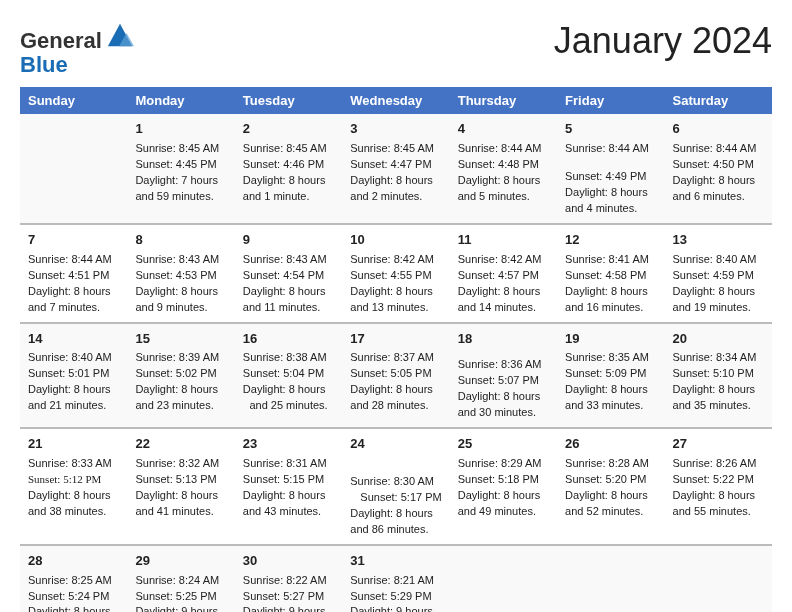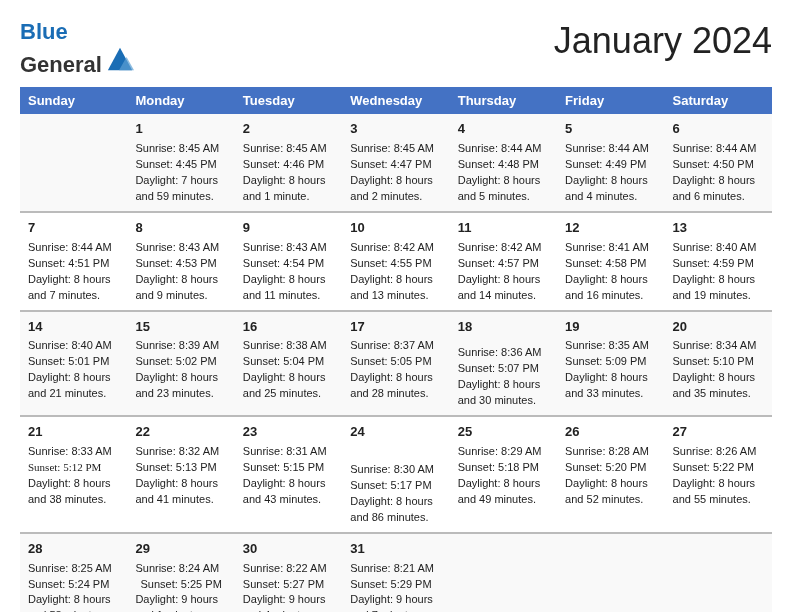--- a/index.html
+++ b/index.html
@@ -86,27 +86,27 @@
       border-top: 2px solid #bbb;
     }
   </style>
 </head>
 <body>
 
 <div class="header">
   <div class="logo">
     <div>
       <div class="logo-text">
-        <span class="logo-blue">Blue</span>
-      </div>
-      <div class="logo-text">
         <span class="logo-general">General</span><svg class="logo-icon" viewBox="0 0 30 30" xmlns="http://www.w3.org/2000/svg">
           <polygon points="2,28 15,4 28,28" fill="#1a6db5"></polygon>
           <polygon points="14,28 22,14 30,28" fill="#5ca0d3" opacity="0.7"></polygon>
         </svg>
+      </div>
+      <div class="logo-text">
+        <span class="logo-blue">Blue</span>
       </div>
     </div>
   </div>
   <div class="title-area">
     <div class="month-title">January 2024</div>
   </div>
 </div>
 
 <table>
   <thead>
@@ -147,21 +147,21 @@
         <td>
           <span class="day-num">4</span>
           <span style="display: block;">Sunrise: 8:44 AM</span>
           <span style="display: block;">Sunset: 4:48 PM</span>
           <span style="display: block;">Daylight: 8 hours</span>
           <span style="display: block;">and 5 minutes.</span>
         </td>
         <td>
           <span class="day-num">5</span>
           <span style="display: block;">Sunrise: 8:44 AM</span>
-          <span style="display: block;">Sunset: 4:49 PM</span>
+          <span style="display: block; margin-top: 12px;">Sunset: 4:49 PM</span>
           <span style="display: block;">Daylight: 8 hours</span>
           <span style="display: block;">and 4 minutes.</span>
         </td>
         <td>
           <span class="day-num">6</span>
           <span style="display: block;">Sunrise: 8:44 AM</span>
           <span style="display: block;">Sunset: 4:50 PM</span>
           <span style="display: block;">Daylight: 8 hours</span>
           <span style="display: block;">and 6 minutes.</span>
         </td>
@@ -230,21 +230,21 @@
           <span style="display: block;">Sunrise: 8:39 AM</span>
           <span style="display: block;">Sunset: 5:02 PM</span>
           <span style="display: block;">Daylight: 8 hours</span>
           <span style="display: block;">and 23 minutes.</span>
         </td>
         <td>
           <span class="day-num">16</span>
           <span style="display: block;">Sunrise: 8:38 AM</span>
           <span style="display: block;">Sunset: 5:04 PM</span>
           <span style="display: block;">Daylight: 8 hours</span>
-          <span style="display: block;">and 25 minutes.</span>
+          <span style="display: block; text-align: center;">and 25 minutes.</span>
         </td>
         <td>
           <span class="day-num">17</span>
           <span style="display: block;">Sunrise: 8:37 AM</span>
           <span style="display: block;">Sunset: 5:05 PM</span>
           <span style="display: block;">Daylight: 8 hours</span>
           <span style="display: block;">and 28 minutes.</span>
         </td>
         <td>
           <span class="day-num">18</span>
@@ -286,21 +286,21 @@
         <td>
           <span class="day-num">23</span>
           <span style="display: block;">Sunrise: 8:31 AM</span>
           <span style="display: block;">Sunset: 5:15 PM</span>
           <span style="display: block;">Daylight: 8 hours</span>
           <span style="display: block;">and 43 minutes.</span>
         </td>
         <td>
           <span class="day-num">24</span>
           <span style="display: block; margin-top: 20px;">Sunrise: 8:30 AM</span>
-          <span style="display: block;">Sunset: 5:17 PM</span>
+          <span style="display: block; text-align: right;">Sunset: 5:17 PM</span>
           <span style="display: block;">Daylight: 8 hours</span>
           <span style="display: block;">and 86 minutes.</span>
         </td>
         <td>
           <span class="day-num">25</span>
           <span style="display: block;">Sunrise: 8:29 AM</span>
           <span style="display: block;">Sunset: 5:18 PM</span>
           <span style="display: block;">Daylight: 8 hours</span>
           <span style="display: block;">and 49 minutes.</span>
         </td>
@@ -323,21 +323,21 @@
         <td>
           <span class="day-num">28</span>
           <span style="display: block;">Sunrise: 8:25 AM</span>
           <span style="display: block;">Sunset: 5:24 PM</span>
           <span style="display: block;">Daylight: 8 hours</span>
           <span style="display: block;">and 58 minutes.</span>
         </td>
         <td>
           <span class="day-num">29</span>
           <span style="display: block;">Sunrise: 8:24 AM</span>
-          <span style="display: block; text-align: center;">Sunset: 5:25 PM</span>
+          <span style="display: block;">Sunset: 5:25 PM</span>
           <span style="display: block;">Daylight: 9 hours</span>
           <span style="display: block;">and 1 minute.</span>
         </td>
         <td>
           <span class="day-num">30</span>
           <span style="display: block;">Sunrise: 8:22 AM</span>
           <span style="display: block;">Sunset: 5:27 PM</span>
           <span style="display: block;">Daylight: 9 hours</span>
           <span style="display: block;">and 4 minutes.</span>
         </td>

